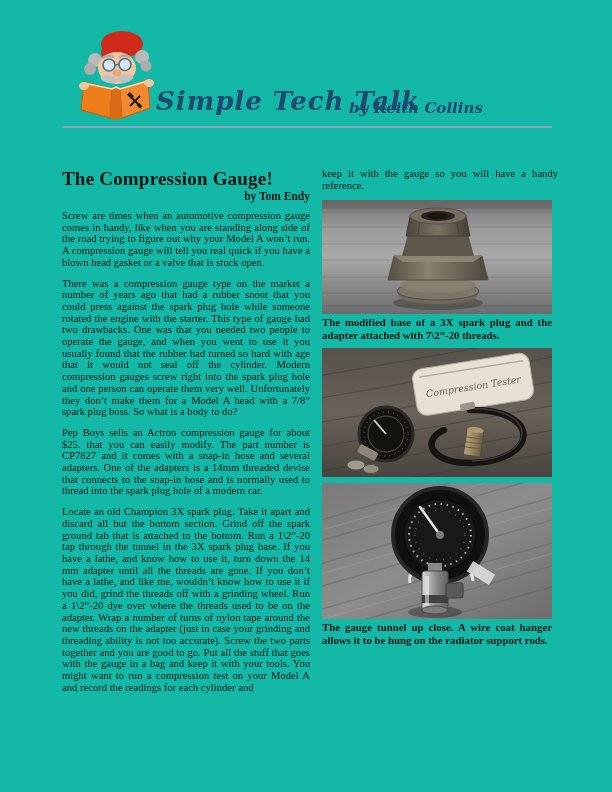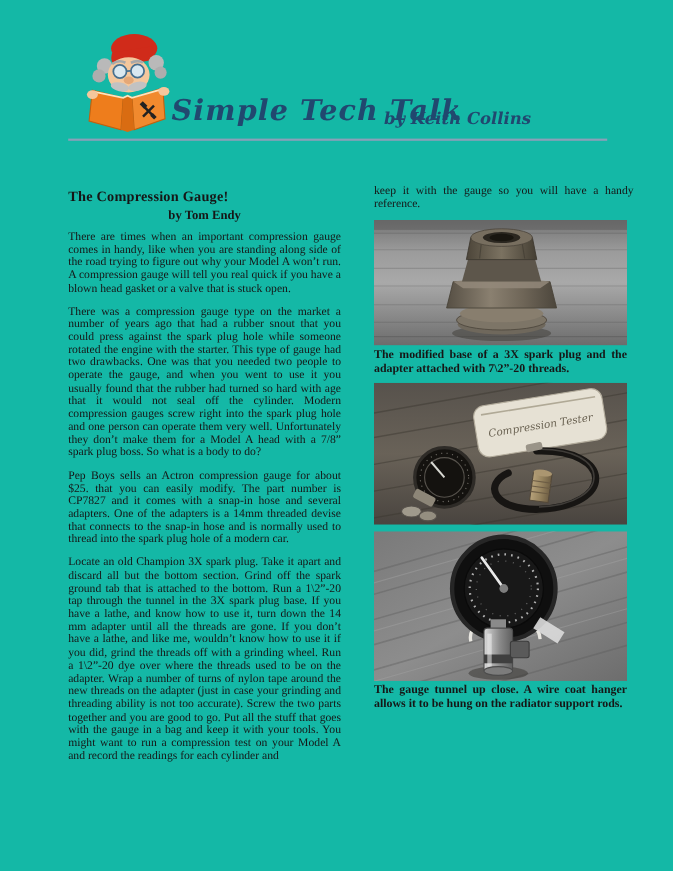--- a/index.html
+++ b/index.html
@@ -16,23 +16,23 @@
   }
   .header-byline{
     position:absolute;left:349px;top:99px;
     font-family:"DejaVu Serif",serif;font-style:italic;font-weight:bold;
     font-size:15px;color:#21486f;white-space:nowrap;
   }
   .header-rule{position:absolute;left:62px;top:126px;width:490px;height:2px;background:#8aa0b8;}
   
   .col{position:absolute;top:168px;font-size:10.6px;line-height:11.7px;text-align:justify;}
   .col-left{left:62px;width:248px;}
-  .col-right{left:340px;width:236px;}
-  .article-title{margin:0;font-size:13px;line-height:21px;font-weight:bold;letter-spacing:.2px;}
-  .article-author{text-align:center;font-weight:bold;font-size:11.5px;line-height:13px;margin:1px 0 7px 0;}
+  .col-right{left:322px;width:236px;}
+  .article-title{margin:0;font-size:19px;line-height:21px;font-weight:bold;letter-spacing:.2px;}
+  .article-author{text-align:right;font-weight:bold;font-size:11.5px;line-height:13px;margin:1px 0 7px 0;}
   .col p{margin:0 0 9px 0;}
   figure{margin:0 0 6px 0;}
   .photo{display:block;width:230px;}
   figcaption{font-weight:bold;font-size:10.8px;line-height:12.8px;text-align:justify;margin-top:2px;width:230px;}
 </style>
 </head>
 <body>
 
 <div class="page">
 
@@ -78,21 +78,21 @@
     <ellipse cx="77" cy="57" rx="5" ry="4" fill="#f4c79c"></ellipse>
   </svg>
 
   <div class="header-title">Simple Tech Talk</div>
   <div class="header-byline">by Keith Collins</div>
   <div class="header-rule"></div>
 
   <div class="col col-left">
     <h1 class="article-title">The Compression Gauge!</h1>
     <div class="article-author">by Tom Endy</div>
-    <p>There are times when an important compression gauge comes in handy, like when you are standing along side of the road trying to figure out why your Model A won’t run. A compression gauge will tell you real quick if you have a blown head gasket or a valve that is stuck open.</p>
+    <p>Screw are times when an automotive compression gauge comes in handy, like when you are standing along side of the road trying to figure out why your Model A won’t run. A compression gauge will tell you real quick if you have a blown head gasket or a valve that is stuck open.</p>
     <p>There was a compression gauge type on the market a number of years ago that had a rubber snout that you could press against the spark plug hole while someone rotated the engine with the starter. This type of gauge had two drawbacks. One was that you needed two people to operate the gauge, and when you went to use it you usually found that the rubber had turned so hard with age that it would not seal off the cylinder. Modern compression gauges screw right into the spark plug hole and one person can operate them very well. Unfortunately they don’t make them for a Model A head with a 7/8” spark plug boss. So what is a body to do?</p>
     <p>Pep Boys sells an Actron compression gauge for about $25. that you can easily modify. The part number is CP7827 and it comes with a snap-in hose and several adapters. One of the adapters is a 14mm threaded devise that connects to the snap-in hose and is normally used to thread into the spark plug hole of a modern car.</p>
     <p>Locate an old Champion 3X spark plug. Take it apart and discard all but the bottom section. Grind off the spark ground tab that is attached to the bottom. Run a 1\2”-20 tap through the tunnel in the 3X spark plug base. If you have a lathe, and know how to use it, turn down the 14 mm adapter until all the threads are gone. If you don’t have a lathe, and like me, wouldn’t know how to use it if you did, grind the threads off with a grinding wheel. Run a 1\2”-20 dye over where the threads used to be on the adapter. Wrap a number of turns of nylon tape around the new threads on the adapter (just in case your grinding and threading ability is not too accurate). Screw the two parts together and you are good to go.  Put all the stuff that goes with the gauge in a bag and keep it with your tools. You might want to run a compression test on your Model A and record the readings for each cylinder and</p>
   </div>
 
   <div class="col col-right">
     <p>keep it with the gauge so you will have a handy reference.</p>
 
     <figure>
       <svg class="photo" width="230" height="114" viewBox="0 0 230 114" aria-hidden="true">

